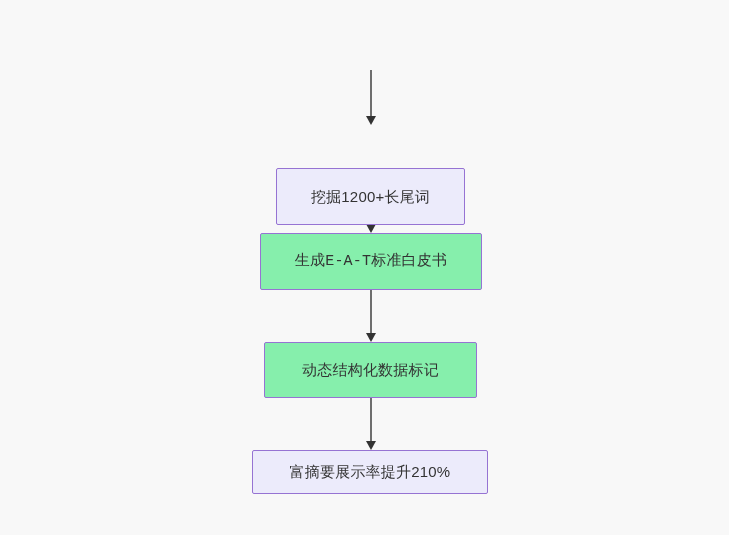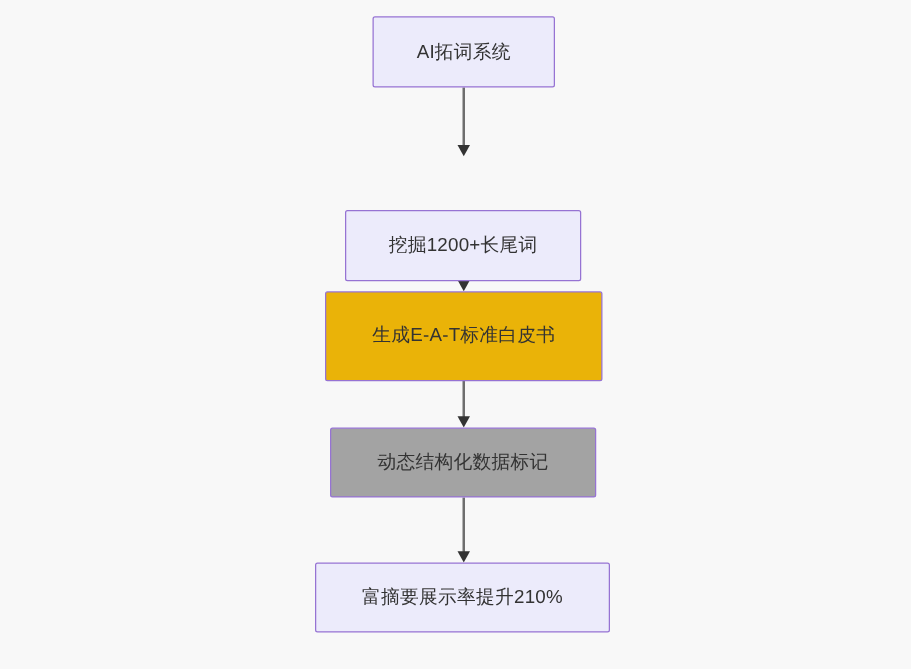--- a/index.html
+++ b/index.html
@@ -80,33 +80,30 @@
   <div class="edge" style="left: 364px; top: 290px; height: 52px;">
     <div class="edge-line" style="background: rgb(110, 110, 110);"></div>
     <div class="edge-head" style="border-top-color: rgb(51, 51, 51);"></div>
   </div>
 
   <div class="edge" style="left: 364px; top: 398px; height: 52px;">
     <div class="edge-line" style="background: rgb(110, 110, 110);"></div>
     <div class="edge-head" style="border-top-color: rgb(51, 51, 51);"></div>
   </div>
 
-  <div class="node" style="left: 298px; top: 13px; width: 146px; height: 57px; background: rgb(236, 235, 251); border-color: rgb(150, 115, 211); color: rgb(51, 51, 51);">
-    <span class="node-label">AI拓词系统</span>
-  </div>
 
   <div class="node" style="left: 276px; top: 125px; width: 189px; height: 57px; background: rgb(236, 235, 251); border-color: rgb(150, 115, 211); color: rgb(51, 51, 51); margin-top: 43px;">
     <span class="node-label">挖掘1200+长尾词</span>
   </div>
 
-  <div class="node" style="left: 260px; top: 233px; width: 222px; height: 72px; background: #eab308; border-color: rgb(150, 115, 211); color: rgb(51, 51, 51);">
+  <div class="node" style="left: 260px; top: 233px; width: 222px; height: 57px; background: #86efac; border-color: rgb(150, 115, 211); color: rgb(51, 51, 51); font-family: Liberation Mono, monospace;">
     <span class="node-label">生成E-A-T标准白皮书</span>
   </div>
 
-  <div class="node" style="left: 264px; top: 342px; width: 213px; height: 56px; background: #a3a3a3; border-color: rgb(150, 115, 211); color: rgb(51, 51, 51);">
+  <div class="node" style="left: 264px; top: 342px; width: 213px; height: 56px; background: #86efac; border-color: rgb(150, 115, 211); color: rgb(51, 51, 51);">
     <span class="node-label">动态结构化数据标记</span>
   </div>
 
-  <div class="node" style="left: 252px; top: 450px; width: 236px; height: 56px; background: rgb(236, 235, 251); border-color: rgb(150, 115, 211); color: rgb(51, 51, 51);">
+  <div class="node" style="left: 252px; top: 450px; width: 236px; height: 44px; background: rgb(236, 235, 251); border-color: rgb(150, 115, 211); color: rgb(51, 51, 51);">
     <span class="node-label">富摘要展示率提升210%</span>
   </div>
 
 </div>
 
 </body></html>

